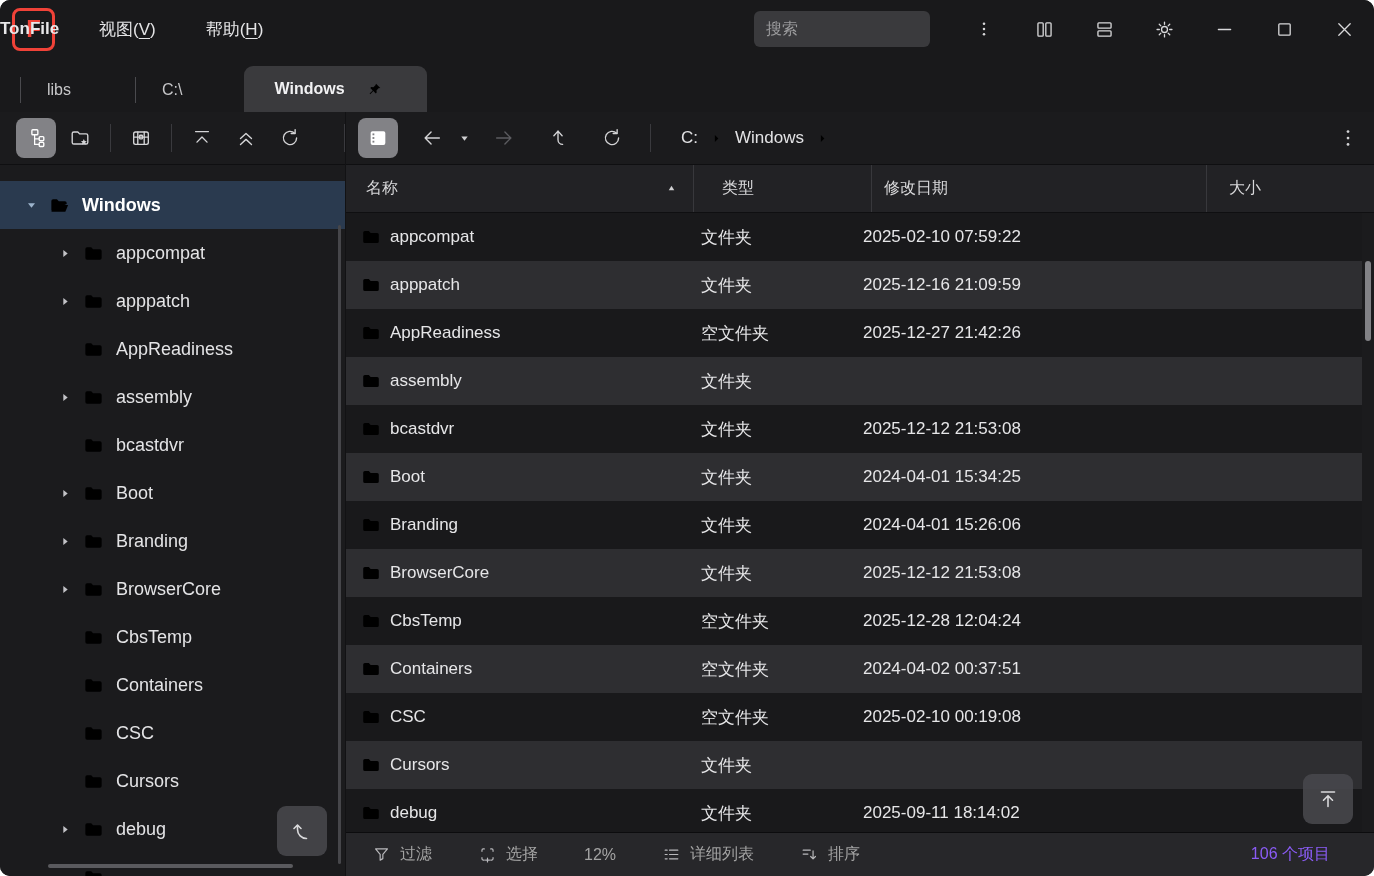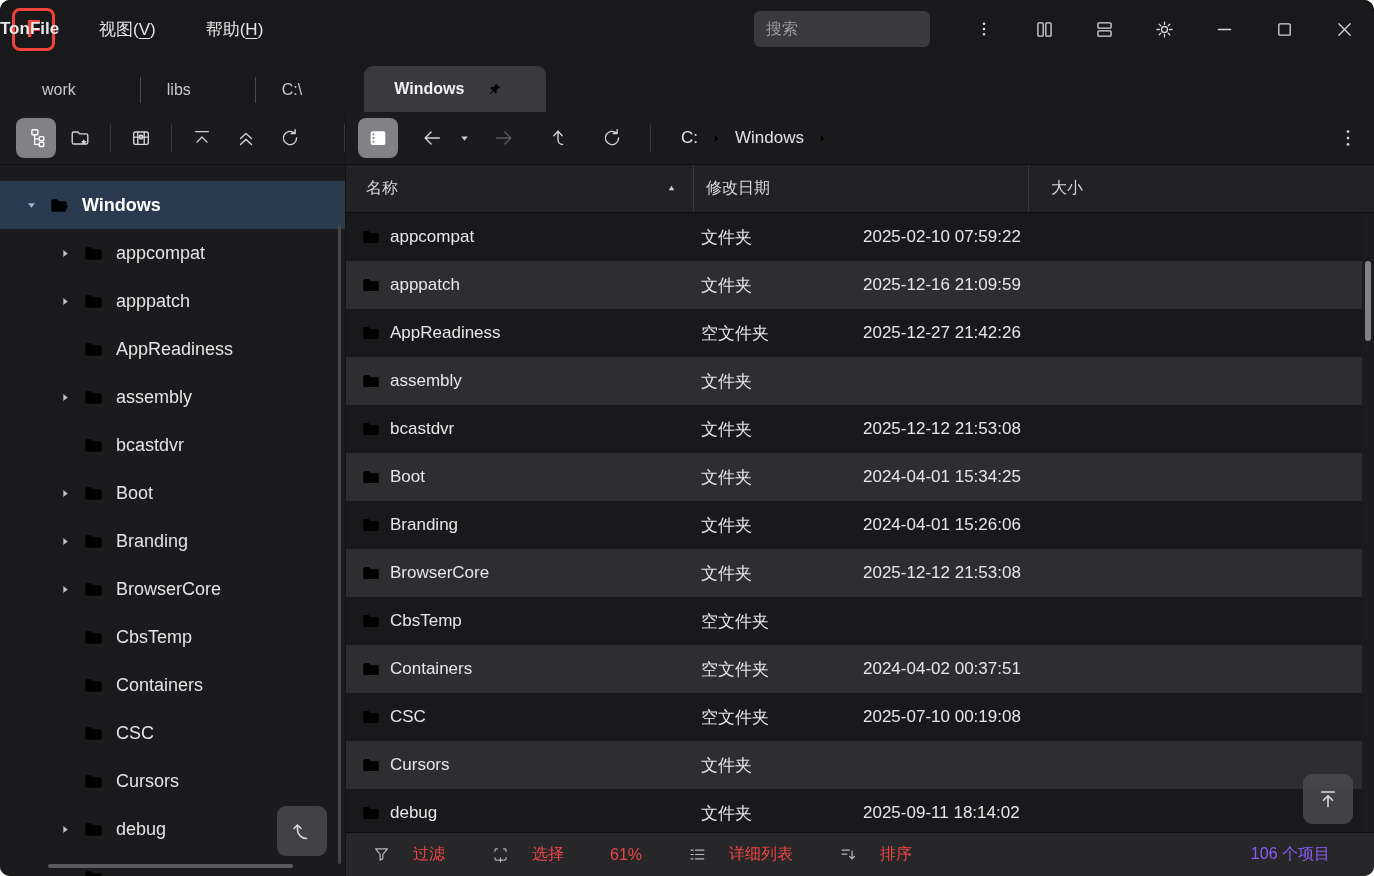--- a/index.html
+++ b/index.html
@@ -91,21 +91,21 @@
   .file-row.alt{background:#2e2e31;}
   .fcell{display:flex;align-items:center;height:100%;box-sizing:border-box;}
   .frow-ico{width:30px;display:flex;align-items:center;color:#9a9a9e;margin-left:14px;flex:0 0 auto;}
   .frow-ico svg{width:22px;height:22px;stroke-width:1.4;}
   .fname{width:283px;flex:0 0 auto;white-space:nowrap;overflow:hidden;}
   .list-vscroll{position:absolute;right:3px;top:48px;width:6px;height:80px;background:#828286;border-radius:3px;}
   .scrolltop-btn{right:21px;bottom:9px;}
 
   
   .statusbar{height:43px;flex:0 0 auto;background:#27272a;border-top:1px solid #0c0c0e;display:flex;align-items:center;padding:0 44px 0 26px;color:#d6d6d8;font-size:16px;}
-  .status-item{display:flex;align-items:center;gap:22px;margin-right:46px;color:#ef4444;}
+  .status-item{display:flex;align-items:center;gap:9px;margin-right:46px;color:#a3a3a3;}
   .status-item .ic{color:#b9b9bc;}
   .status-item .ic svg{width:19px;height:19px;stroke-width:1.5;}
   .status-count{margin-left:auto;color:#8b5cf6;}
 </style>
 </head>
 <body>
 
 <div class="window">
 
   <div class="titlebar">
@@ -170,28 +170,20 @@
           <span class="ic">
             <svg viewBox="0 0 24 24">
               <path d="M5.5 5.5l13 13M18.5 5.5l-13 13"></path>
             </svg>
           </span>
         </div>
     </div>
   </div>
 
   <div class="tabbar" id="tabbar">
-      <div class="tab">
-        <span class="tab-label">work</span>
-        <span class="tab-close">
-          <svg viewBox="0 0 24 24">
-            <path d="M5.5 5.5l13 13M18.5 5.5l-13 13"></path>
-          </svg>
-        </span>
-      </div>
       <div class="tab-sep"></div>
       <div class="tab">
         <span class="tab-label">libs</span>
         <span class="tab-close">
           <svg viewBox="0 0 24 24">
             <path d="M5.5 5.5l13 13M18.5 5.5l-13 13"></path>
           </svg>
         </span>
       </div>
       <div class="tab-sep"></div>
@@ -551,20 +543,23 @@
 
       <div class="list-header">
         <div class="hcell col-name">
           <span>名称</span>
           <span class="sort-arrow">
               <svg viewBox="0 0 24 24">
                 <path d="M12 6l6 10H6z"></path>
               </svg>
             </span>
         </div>
+        <div class="hcell col-type">
+            <span>类型</span>
+          </div>
         <div class="hcell col-date">
             <span>修改日期</span>
           </div>
         <div class="hcell col-size">
             <span>大小</span>
           </div>
       </div>
 
       <div class="rows-area">
         <div class="file-rows" id="file-rows">
@@ -674,20 +669,21 @@
             <div class="file-row">
               <div class="fcell">
                 <span class="frow-ico">
                   <svg viewBox="0 0 24 24">
                     <path stroke-dasharray="3 2.6" d="M3.5 7.2a1.8 1.8 0 0 1 1.8-1.8h4.3l2 2.1h7.1a1.8 1.8 0 0 1 1.8 1.8v7.5a1.8 1.8 0 0 1-1.8 1.8H5.3a1.8 1.8 0 0 1-1.8-1.8z"></path>
                   </svg>
                 </span>
                 <span class="fname">CbsTemp</span>
               </div>
               <div class="fcell col-type">空文件夹</div>
+              <div class="fcell col-date">2025-12-28 12:04:24</div>
               <div class="fcell col-size"></div>
             </div>
             <div class="file-row alt">
               <div class="fcell">
                 <span class="frow-ico">
                   <svg viewBox="0 0 24 24">
                     <path stroke-dasharray="3 2.6" d="M3.5 7.2a1.8 1.8 0 0 1 1.8-1.8h4.3l2 2.1h7.1a1.8 1.8 0 0 1 1.8 1.8v7.5a1.8 1.8 0 0 1-1.8 1.8H5.3a1.8 1.8 0 0 1-1.8-1.8z"></path>
                   </svg>
                 </span>
                 <span class="fname">Containers</span>
@@ -699,21 +695,21 @@
             <div class="file-row">
               <div class="fcell">
                 <span class="frow-ico">
                   <svg viewBox="0 0 24 24">
                     <path stroke-dasharray="3 2.6" d="M3.5 7.2a1.8 1.8 0 0 1 1.8-1.8h4.3l2 2.1h7.1a1.8 1.8 0 0 1 1.8 1.8v7.5a1.8 1.8 0 0 1-1.8 1.8H5.3a1.8 1.8 0 0 1-1.8-1.8z"></path>
                   </svg>
                 </span>
                 <span class="fname">CSC</span>
               </div>
               <div class="fcell col-type">空文件夹</div>
-              <div class="fcell col-date">2025-07-10 00:19:08</div>
+              <div class="fcell col-date">2025-02-10 00:19:08</div>
               <div class="fcell col-size"></div>
             </div>
             <div class="file-row alt">
               <div class="fcell">
                 <span class="frow-ico">
                   <svg viewBox="0 0 24 24">
                     <path d="M3.5 7.2a1.8 1.8 0 0 1 1.8-1.8h4.3l2 2.1h7.1a1.8 1.8 0 0 1 1.8 1.8v7.5a1.8 1.8 0 0 1-1.8 1.8H5.3a1.8 1.8 0 0 1-1.8-1.8z"></path>
                   </svg>
                 </span>
                 <span class="fname">Cursors</span>
@@ -750,21 +746,21 @@
         <div class="status-item">
           <span class="ic">
               <svg viewBox="0 0 24 24">
                 <path d="M5 8V6.5A1.5 1.5 0 0 1 6.5 5H8M16 5h1.5A1.5 1.5 0 0 1 19 6.5V8M19 16v1.5a1.5 1.5 0 0 1-1.5 1.5H16M8 19H6.5A1.5 1.5 0 0 1 5 17.5V16"></path>
                 <path d="M12 16.5v5M9.5 19h5"></path>
               </svg>
             </span>
           <span>选择</span>
         </div>
         <div class="status-item">
-          <span>61%</span>
+          <span>12%</span>
         </div>
         <div class="status-item">
           <span class="ic">
               <svg viewBox="0 0 24 24">
                 <path d="M4 6.5h2.5M4 12h2.5M4 17.5h2.5M9.5 6.5H20M9.5 12H20M9.5 17.5H20"></path>
               </svg>
             </span>
           <span>详细列表</span>
         </div>
         <div class="status-item">

